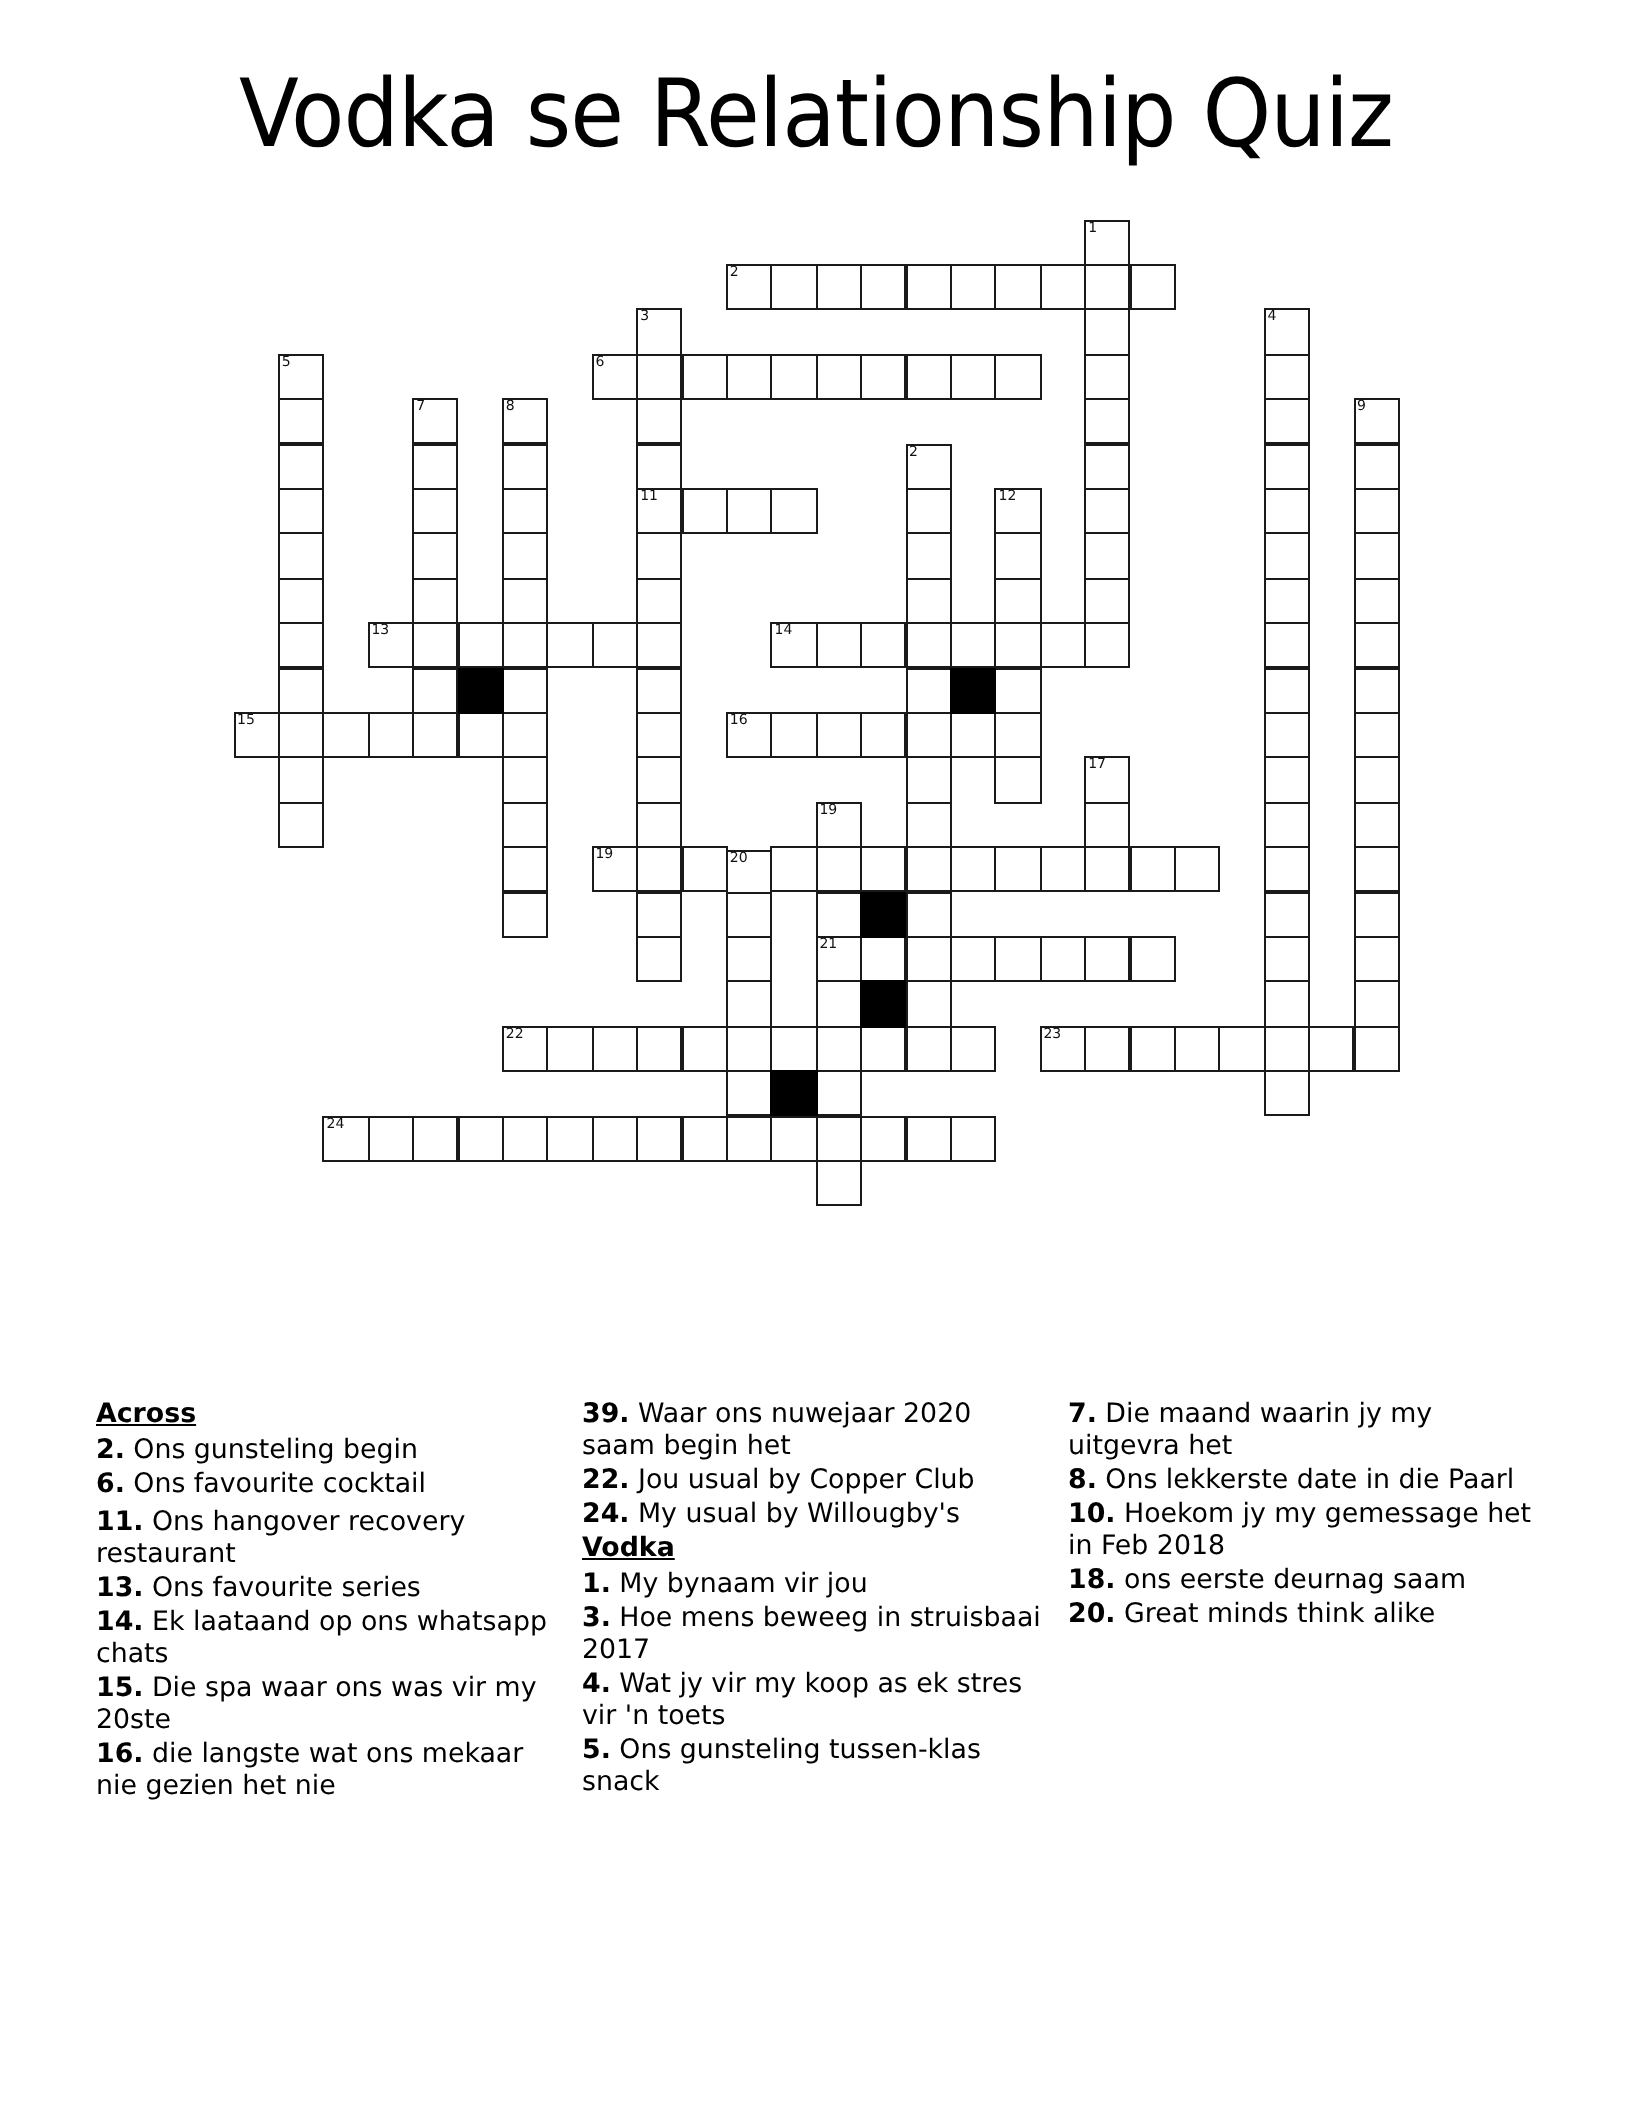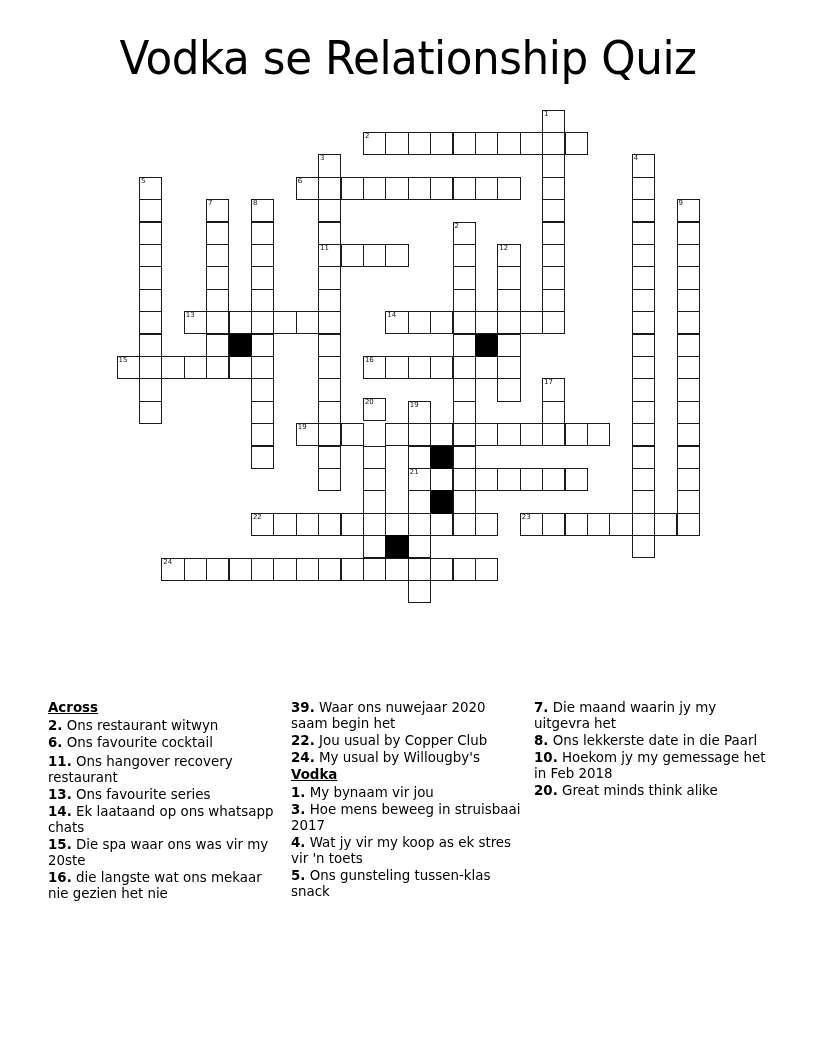--- a/index.html
+++ b/index.html
@@ -230,21 +230,21 @@
     </div>
     <div class="cell" style="left: 407.7px; top: 490.3px;"></div>
     <div class="cell" style="left: 407.7px; top: 512.7px;"></div>
     <div class="cell" style="left: 407.7px; top: 535.1px;"></div>
     <div class="cell" style="left: 407.7px; top: 557.5px;"></div>
     <div class="cell" style="left: 407.7px; top: 579.9px;"></div>
     <div class="cell" style="left: 295.7px; top: 423.1px;">
       <span class="num">19</span>
     </div>
     <div class="cell" style="left: 340.5px; top: 423.1px;"></div>
-    <div class="cell" style="left: 362.9px; top: 398px;">
+    <div class="cell" style="left: 362.9px; top: 425px;">
       <span class="num">20</span>
     </div>
     <div class="cell" style="left: 385.3px; top: 423.1px;"></div>
     <div class="cell" style="left: 430.1px; top: 423.1px;"></div>
     <div class="cell" style="left: 474.9px; top: 423.1px;"></div>
     <div class="cell" style="left: 497.3px; top: 423.1px;"></div>
     <div class="cell" style="left: 519.7px; top: 423.1px;"></div>
     <div class="cell" style="left: 564.5px; top: 423.1px;"></div>
     <div class="cell" style="left: 586.9px; top: 423.1px;"></div>
     <div class="cell" style="left: 362.9px; top: 445.5px;"></div>
@@ -295,21 +295,21 @@
     <div class="cell black" style="left: 228.5px; top: 333.5px;"></div>
     <div class="cell black" style="left: 474.9px; top: 333.5px;"></div>
     <div class="cell black" style="left: 430.1px; top: 445.5px;"></div>
     <div class="cell black" style="left: 430.1px; top: 490.3px;"></div>
     <div class="cell black" style="left: 385.3px; top: 535.1px;"></div>
   </div>
 
 <div class="clues">
   <div class="col col1">
     <div class="heading">Across</div>
-    <div class="clue"><b>2.</b> <span>Ons restaurant witwyn</span></div>
+    <div class="clue"><b>2.</b> <span>Ons gunsteling begin</span></div>
     <div class="clue"><b>6.</b> <span>Ons favourite cocktail</span></div>
     <div class="clue" style="margin-top:3px"><b>11.</b> <span>Ons hangover recovery restaurant</span></div>
     <div class="clue"><b>13.</b> <span>Ons favourite series</span></div>
     <div class="clue"><b>14.</b> <span>Ek laataand op ons whatsapp chats</span></div>
     <div class="clue"><b>15.</b> <span>Die spa waar ons was vir my 20ste</span></div>
     <div class="clue"><b>16.</b> <span>die langste wat ons mekaar nie gezien het nie</span></div>
   </div>
 
   <div class="col col2">
     <div class="clue"><b>39.</b> <span>Waar ons nuwejaar 2020 saam begin het</span></div>
@@ -319,15 +319,16 @@
     <div class="clue"><b>1.</b> <span>My bynaam vir jou</span></div>
     <div class="clue"><b>3.</b> <span>Hoe mens beweeg in struisbaai 2017</span></div>
     <div class="clue"><b>4.</b> <span>Wat jy vir my koop as ek stres vir 'n toets</span></div>
     <div class="clue"><b>5.</b> <span>Ons gunsteling tussen-klas snack</span></div>
   </div>
 
   <div class="col col3">
     <div class="clue"><b>7.</b> <span>Die maand waarin jy my uitgevra het</span></div>
     <div class="clue"><b>8.</b> <span>Ons lekkerste date in die Paarl</span></div>
     <div class="clue"><b>10.</b> <span>Hoekom jy my gemessage het in Feb 2018</span></div>
+    <div class="clue"><b>18.</b> <span>ons eerste deurnag saam</span></div>
     <div class="clue"><b>20.</b> <span>Great minds think alike</span></div>
   </div>
 </div>
 
 </body></html>

